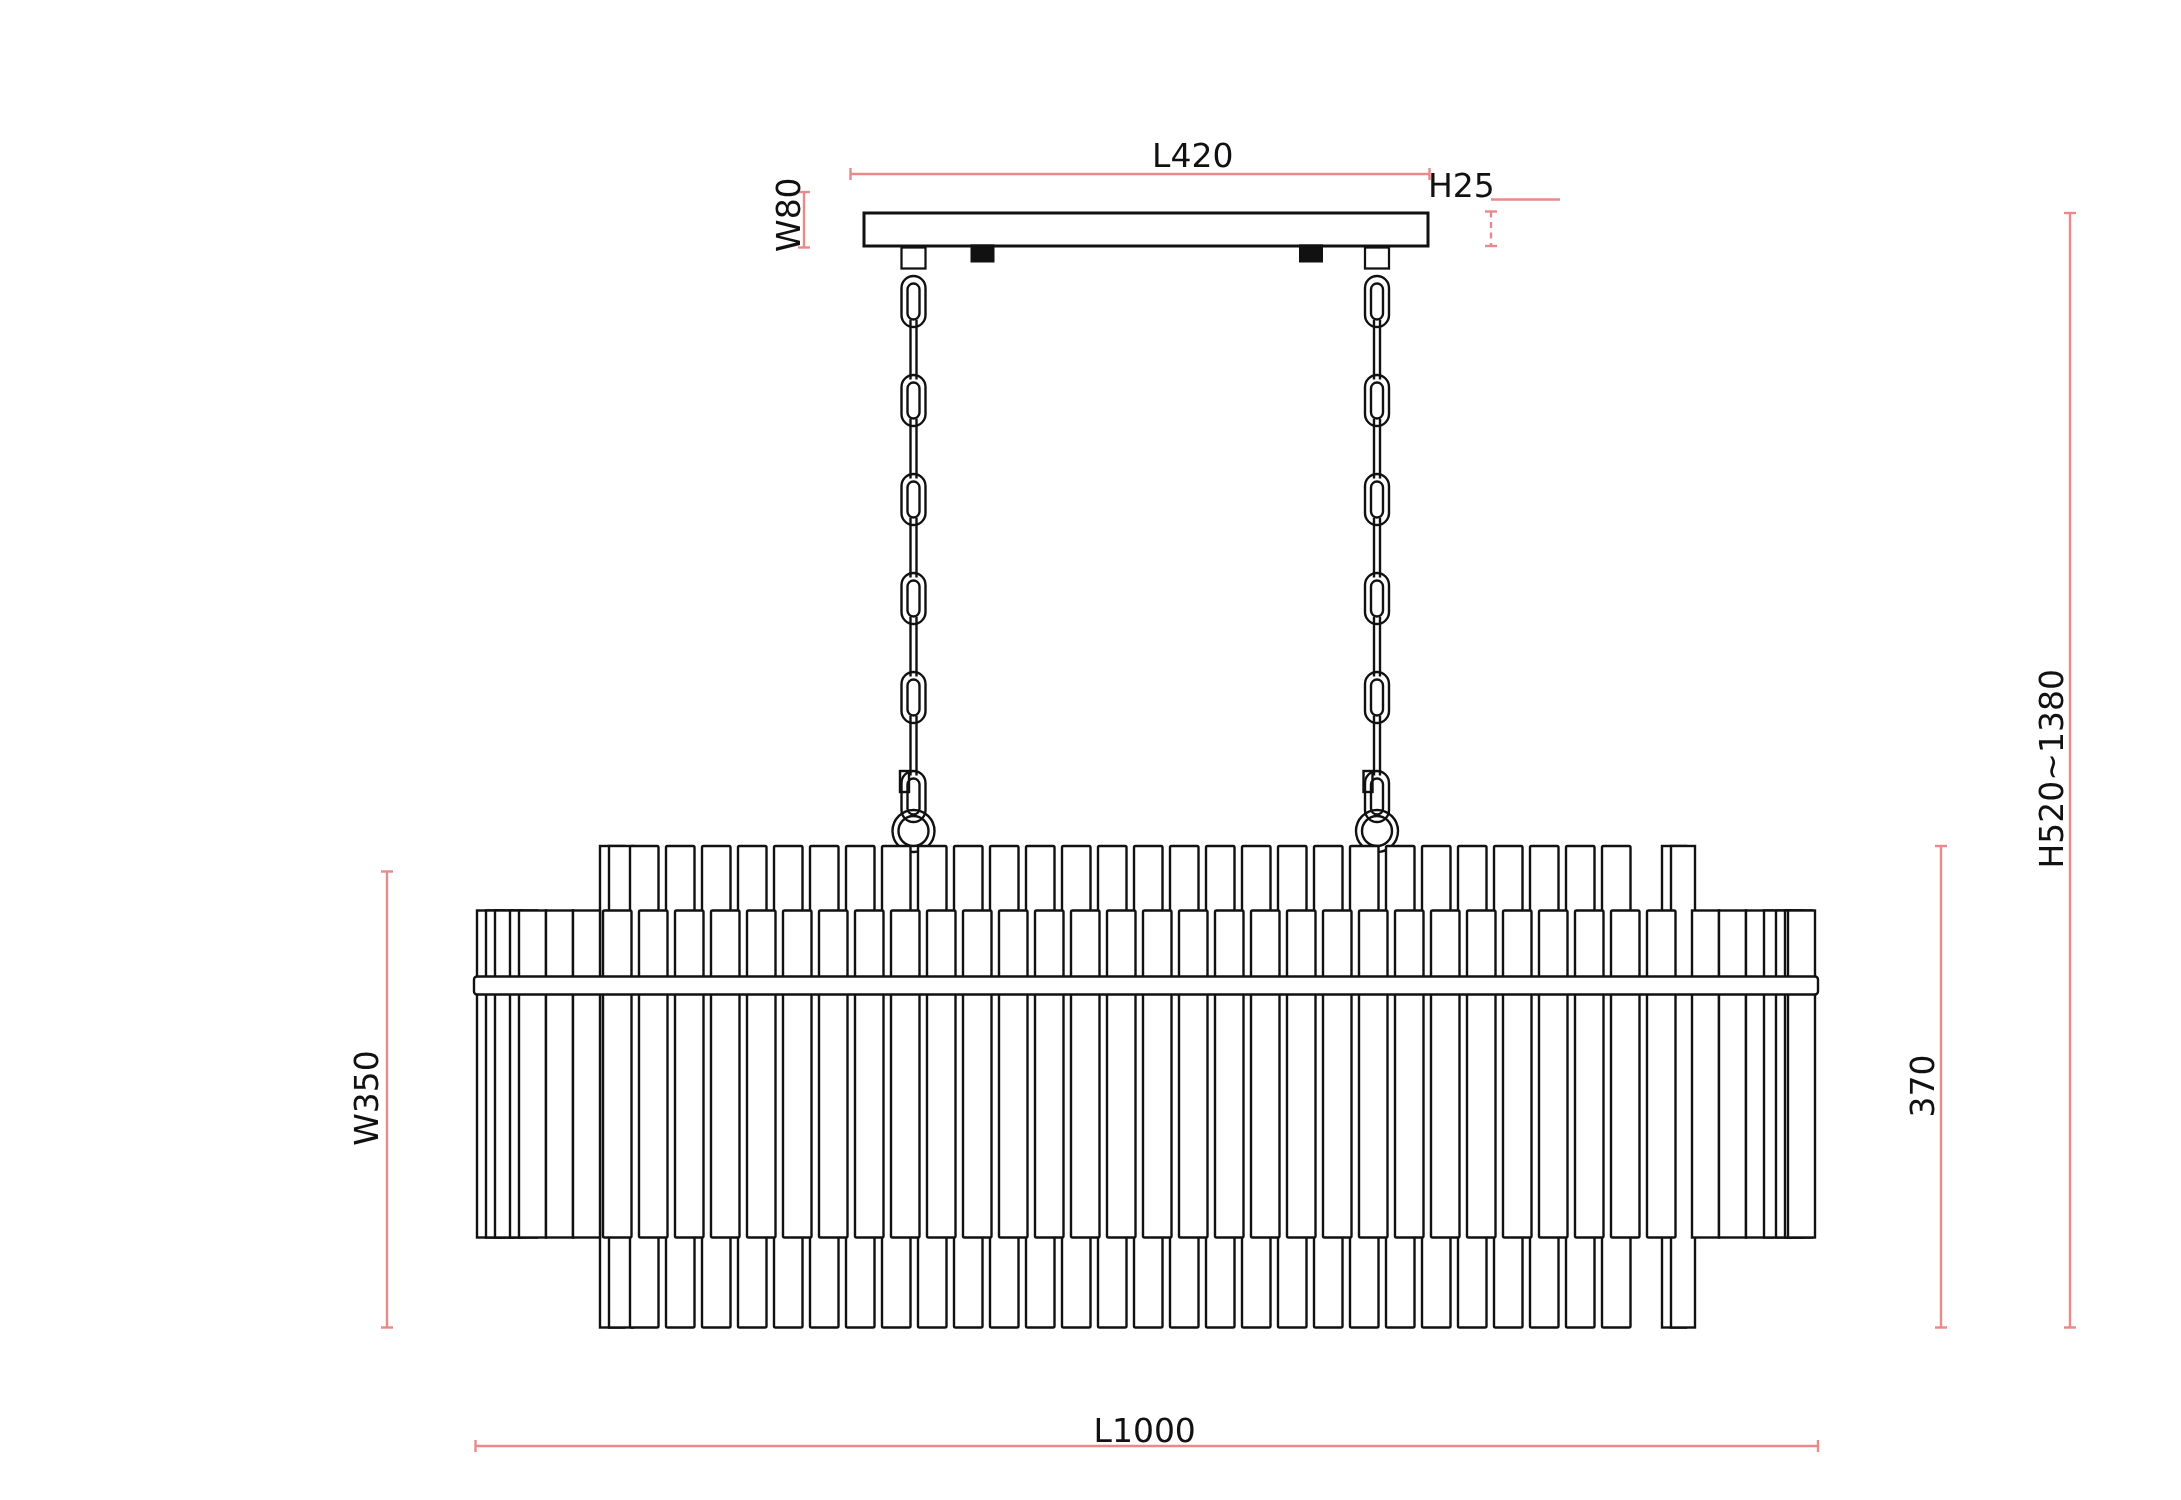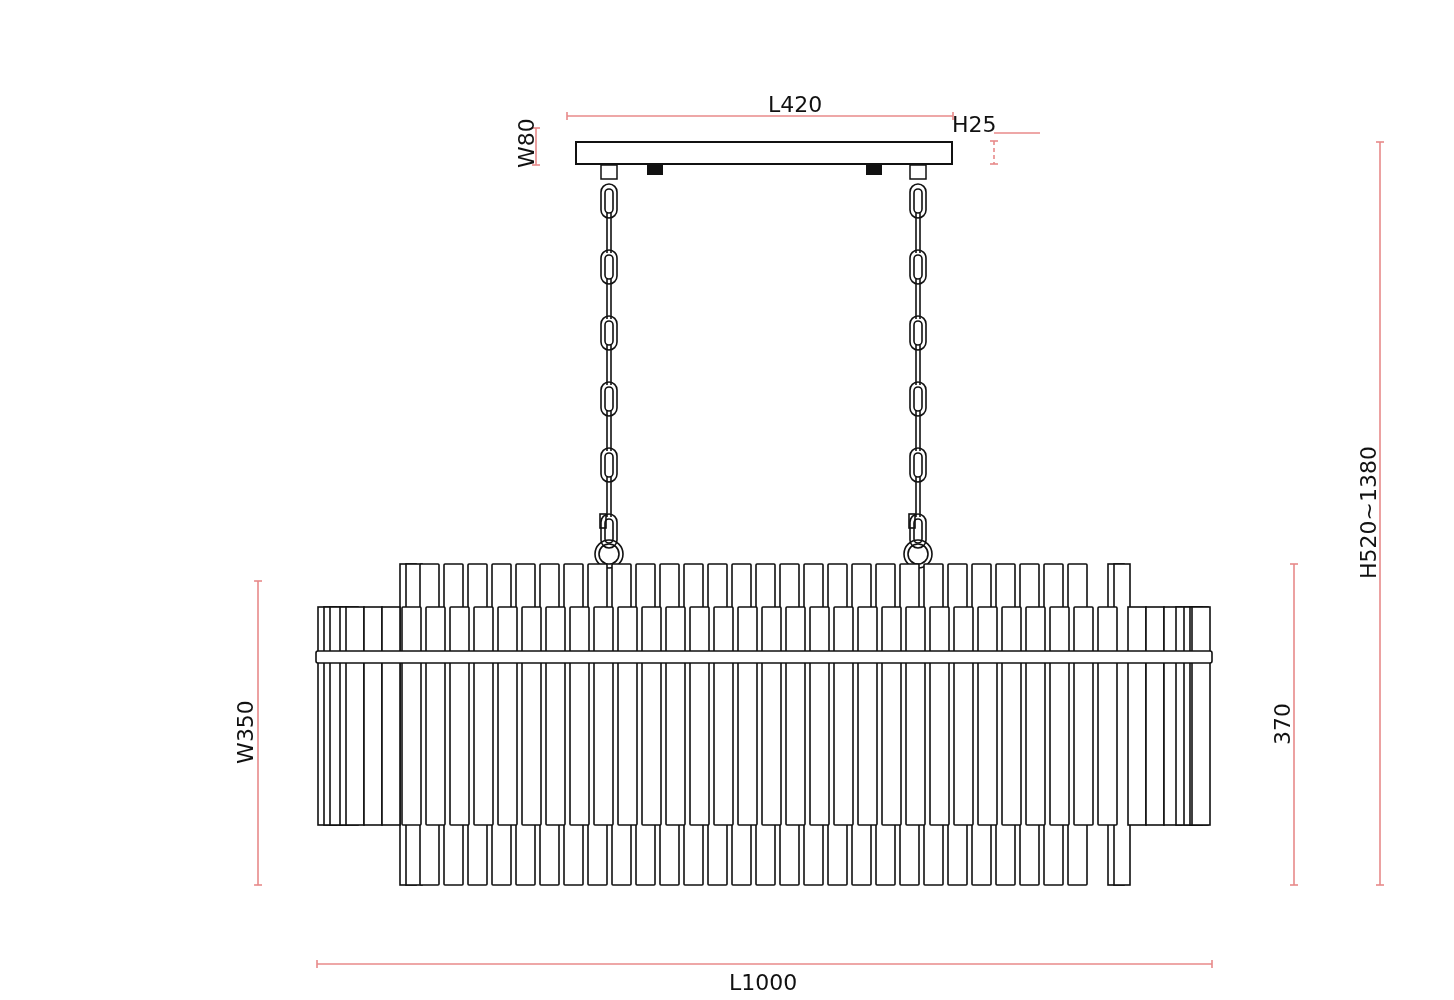--- a/index.html
+++ b/index.html
@@ -185,14 +185,14 @@
         <rect x="316" y="651" width="896" height="12" rx="2"></rect>
       </g>
   </svg>
 
   <div class="dim-label" style="left:732px;top:94px;margin-left:36px;">L420</div>
   <div class="dim-label rot" style="left:505px;top:135px;width:44px;text-align:center;">W80</div>
   <div class="dim-label" style="left:952px;top:114px;">H25</div>
   <div class="dim-label rot" style="left:214px;top:721px;width:64px;text-align:center;">W350</div>
   <div class="dim-label rot" style="left:1258px;top:713px;width:50px;text-align:center;">370</div>
   <div class="dim-label rot" style="left:1304px;top:503px;width:130px;text-align:center;">H520~1380</div>
-  <div class="dim-label" style="left:729px;top:972px;">L1000</div>
+  <div class="dim-label" style="left:729px;top:944px;">L1000</div>
 </div>
 
 </body></html>

